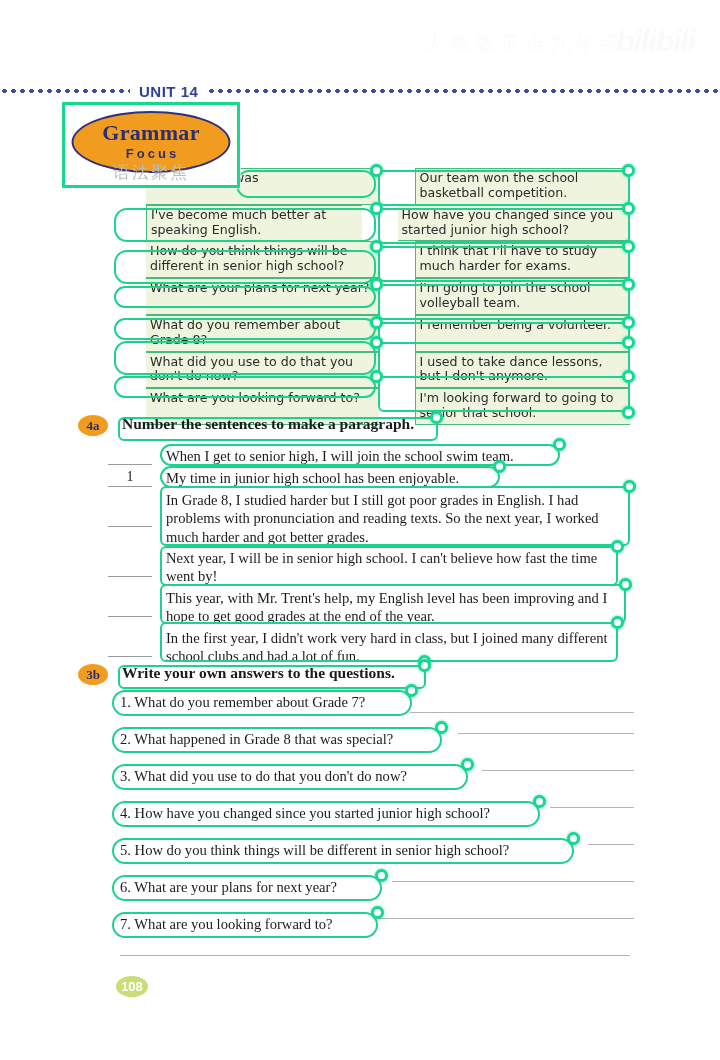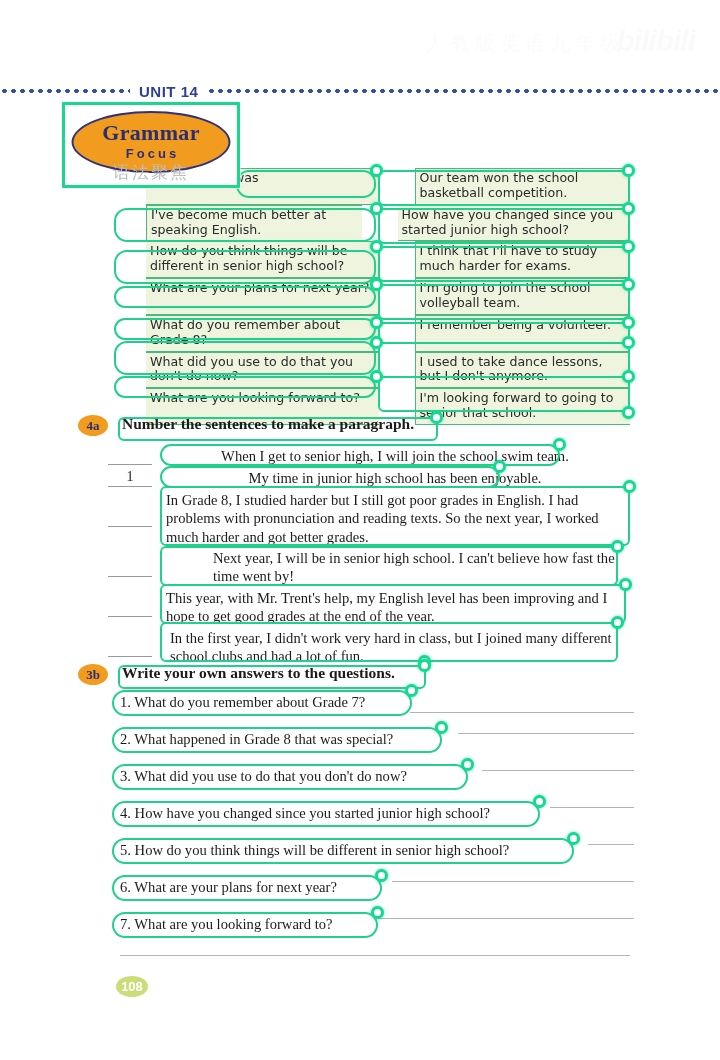--- a/index.html
+++ b/index.html
@@ -219,21 +219,20 @@
     position: absolute;
     left: 160px;
     top: 446px;
     width: 470px;
   }
   .sent-row {
     position: relative;
     display: flex;
     align-items: flex-start;
     margin-bottom: 0px;
-    justify-content: center;
   }
   .num-line {
     position: absolute;
     left: -52px;
     width: 44px;
     border-bottom: 1.1px solid #9a9a9a;
     font-family: "Liberation Serif", serif;
     font-size: 14px;
     text-align: center;
     color: #1b1b1b;
@@ -406,21 +405,21 @@
     <div class="sent-text">My time in junior high school has been enjoyable.</div>
   </div>
 
   <div class="sent-row" style="height:58px;">
     <div class="num-line" style="top:18px;">&nbsp;</div>
     <div class="sent-text" style="width:462px;">In Grade 8, I studied harder but I still got poor grades in English. I had problems with pronunciation and reading texts. So the next year, I worked much harder and got better grades.</div>
   </div>
 
   <div class="sent-row" style="height:40px;">
     <div class="num-line" style="top:10px;">&nbsp;</div>
-    <div class="sent-text" style="width:450px;margin-left:47px;">Next year, I will be in senior high school. I can't believe how fast the time went by!</div>
+    <div class="sent-text" style="width:450px;">Next year, I will be in senior high school. I can't believe how fast the time went by!</div>
   </div>
 
   <div class="sent-row" style="height:40px;">
     <div class="num-line" style="top:10px;">&nbsp;</div>
     <div class="sent-text" style="width:458px;">This year, with Mr. Trent's help, my English level has been improving and I hope to get good grades at the end of the year.</div>
   </div>
 
   <div class="sent-row" style="height:40px;">
     <div class="num-line" style="top:10px;">&nbsp;</div>
     <div class="sent-text" style="width:450px;">In the first year, I didn't work very hard in class, but I joined many different school clubs and had a lot of fun.</div>

